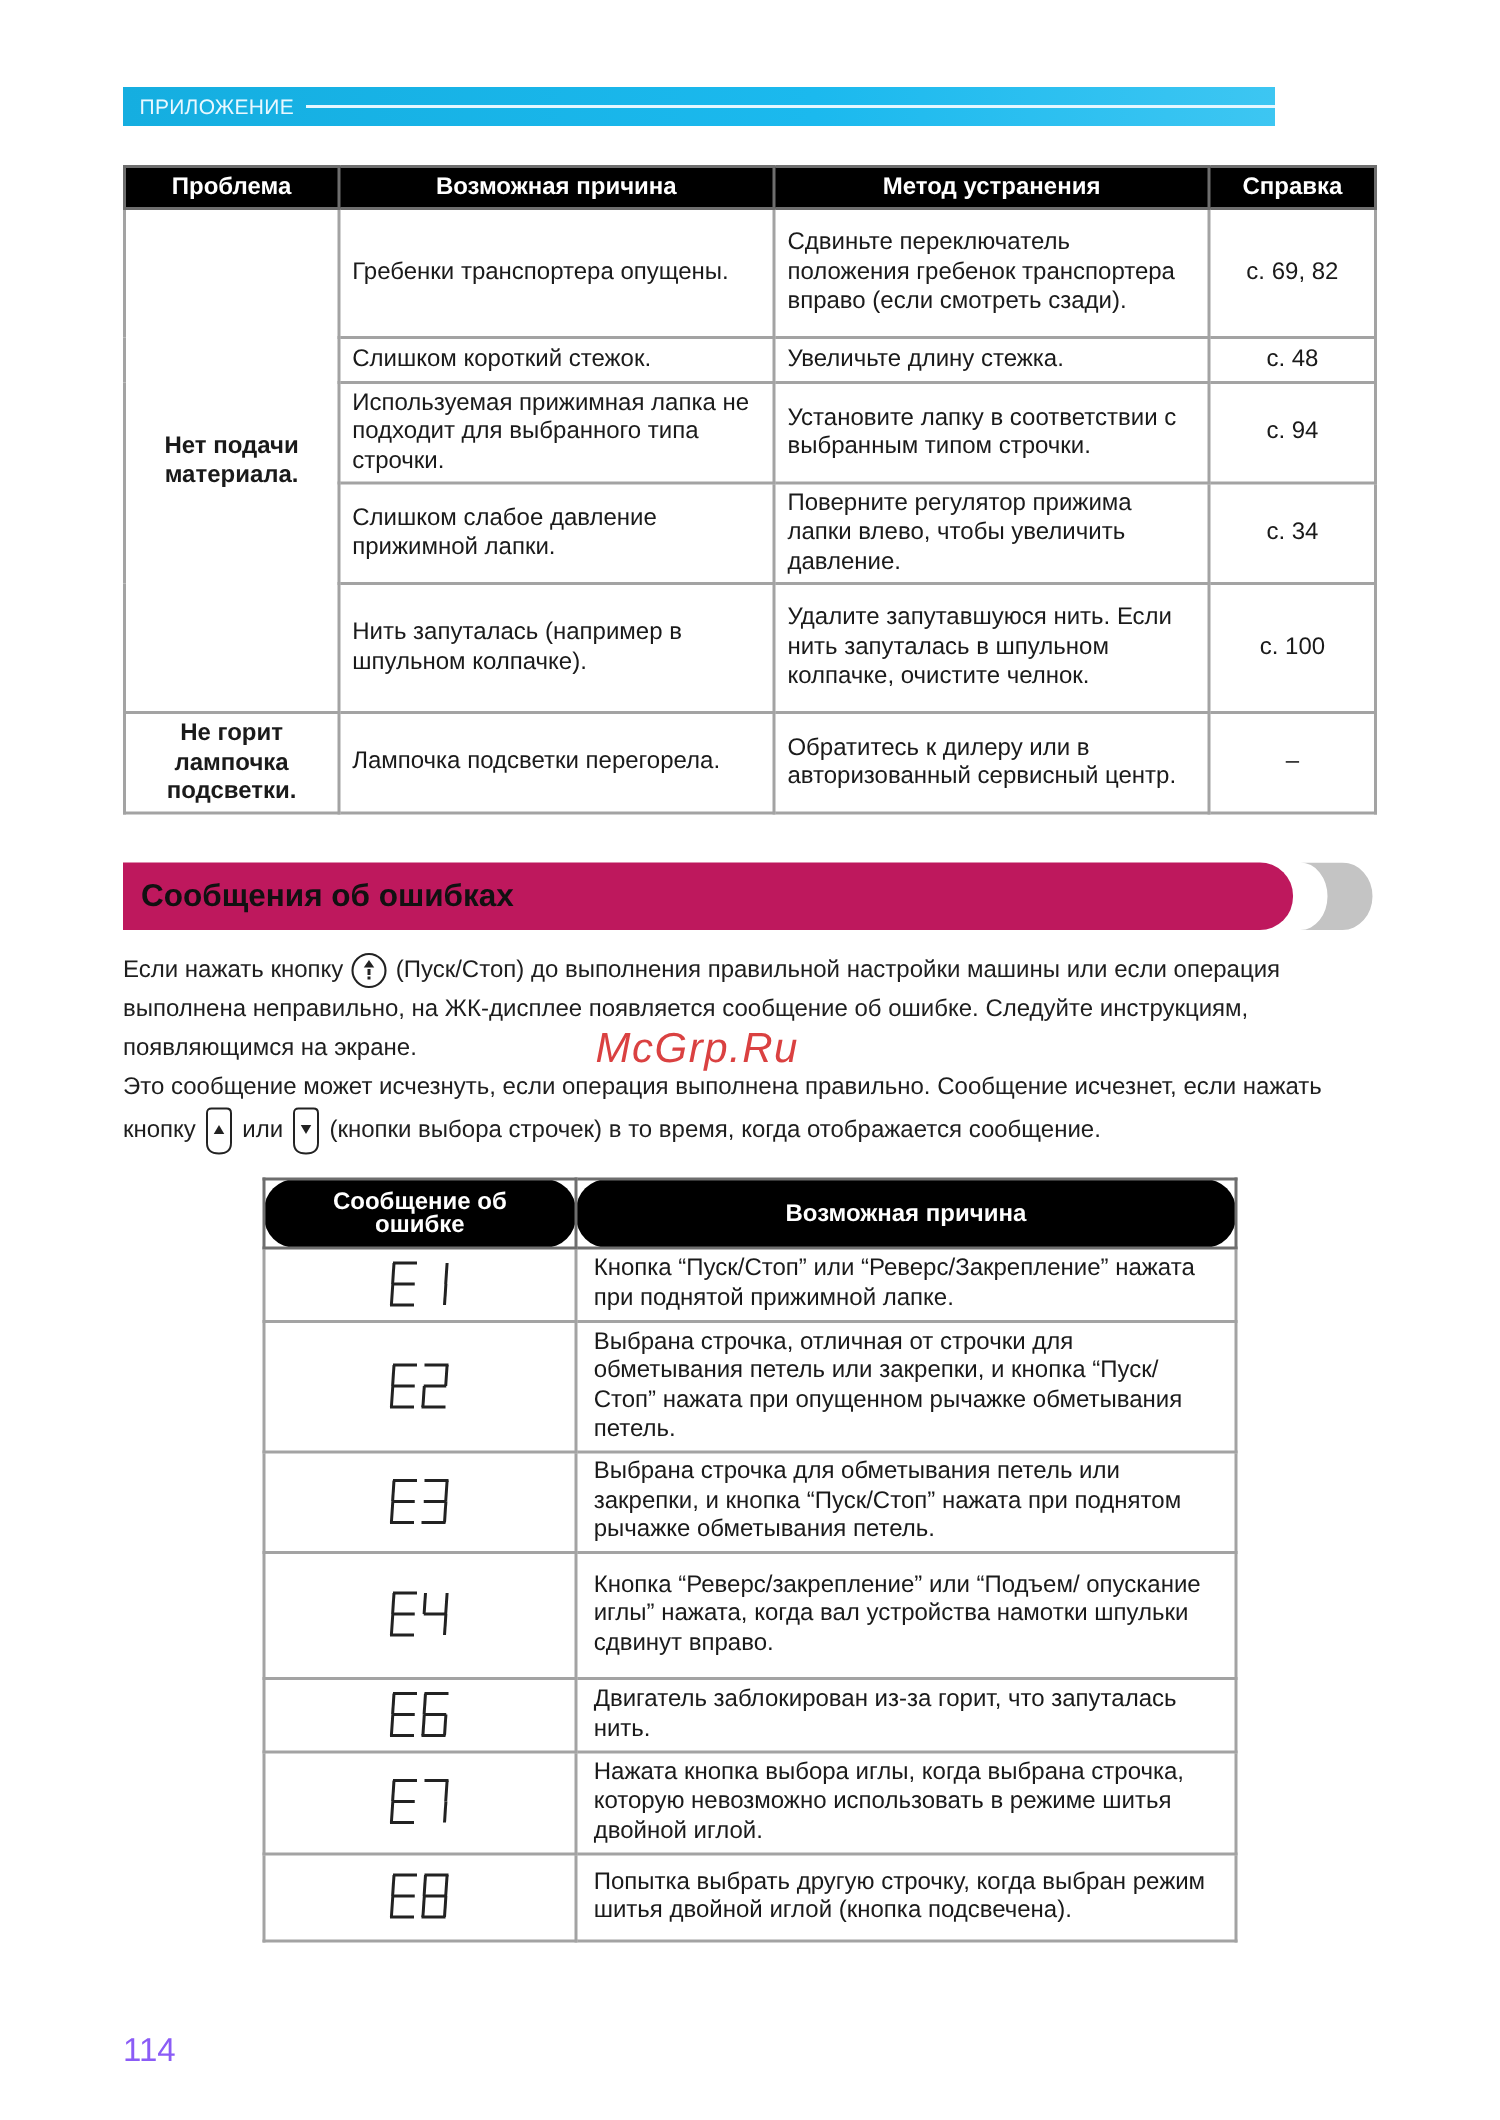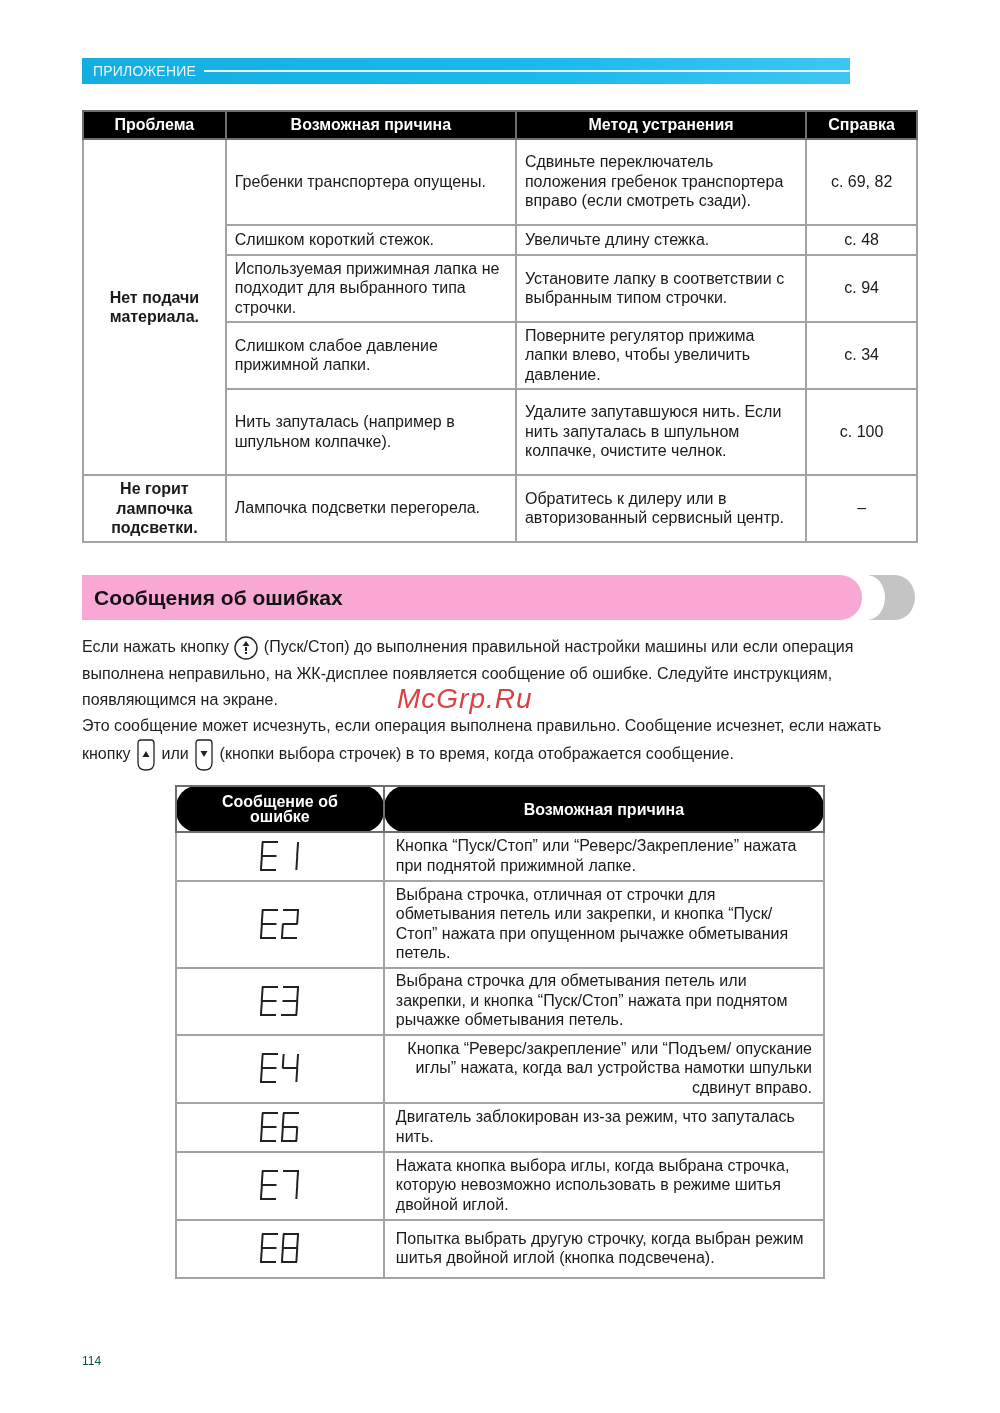--- a/index.html
+++ b/index.html
@@ -28,21 +28,21 @@
     height: 26px; padding: 0; border-color: #6e6e6e;
   }
   .t1 td { font-size: 16px; line-height: 19.5px; vertical-align: middle; padding: 2px 8px 3px 8px; }
   .t1 td.prob { text-align: center; font-weight: bold; padding: 2px 4px; }
   .t1 td.ref { text-align: center; }
   .t1 col.c1 { width: 143px; } .t1 col.c2 { width: 291px; }
   .t1 col.c3 { width: 291px; } .t1 col.c4 { width: 111px; }
 
   .section-head {
     position: absolute; left: 82px; top: 575px; width: 780px; height: 45px;
-    background: #f9a8d4; border-radius: 0 22px 22px 0;
+    background: #be185d; border-radius: 0 22px 22px 0;
     display: flex; align-items: center;
   }
   .section-head .title { font-size: 21px; font-weight: bold; margin-left: 12px; color: #111; }
   .section-cap {
     position: absolute; left: 865px; top: 575px; width: 53px; height: 45px;
   }
 
   .para {
     position: absolute; left: 82px; top: 634px; width: 840px;
     font-size: 16px; line-height: 26px; color: #1e1e1e;
@@ -58,21 +58,21 @@
   .t2 { position: absolute; left: 175px; top: 785px; width: 650px; }
   .t2 col.c1 { width: 208px; } .t2 col.c2 { width: 442px; }
   .t2 th {
     background: #000; color: #fff; font-weight: bold; font-size: 16px;
     line-height: 15px; height: 44px; padding: 0; border-color: #6e6e6e; border-radius: 21px;
   }
   .t2 td { font-size: 16px; line-height: 19.5px; padding: 2px 11px 4px 11px; vertical-align: middle; }
   .t2 td.code { text-align: center; padding: 0; }
   .lcd { display: inline-block; vertical-align: middle; }
 
-  .page-num { position: absolute; left: 82px; top: 1354px; font-size: 12px; color: #14532d; }
+  .page-num { position: absolute; left: 82px; top: 1354px; font-size: 22px; color: #8b5cf6; }
 </style>
 </head>
 <body>
 
 <div class="top-banner">
   <span class="label">ПРИЛОЖЕНИЕ</span>
   <span class="rule"></span>
 </div>
 
 <table class="t1">
@@ -208,21 +208,21 @@
             <line x1="3.6" y1="3" x2="2.8" y2="15" stroke="#222" stroke-width="2" stroke-linecap="square"></line>
             <line x1="3.5" y1="16" x2="16.5" y2="16" stroke="#222" stroke-width="2" stroke-linecap="square"></line>
             <line x1="25" y1="2" x2="39" y2="2" stroke="#222" stroke-width="2" stroke-linecap="square"></line>
             <line x1="39" y1="3" x2="38.2" y2="15" stroke="#222" stroke-width="2" stroke-linecap="square"></line>
             <line x1="24.5" y1="16" x2="37.5" y2="16" stroke="#222" stroke-width="2" stroke-linecap="square"></line>
             <line x1="38.2" y1="17" x2="37.4" y2="29" stroke="#222" stroke-width="2" stroke-linecap="square"></line>
             <line x1="23" y1="30" x2="37" y2="30" stroke="#222" stroke-width="2" stroke-linecap="square"></line>
           </svg></td>
         <td>Выбрана строчка для обметывания петель или закрепки, и кнопка “Пуск/Стоп” нажата при поднятом рычажке обметывания петель.</td>
       </tr>
-      <tr style="height: 68px; text-align: right;">
+      <tr style="height: 84px;">
         <td class="code"><svg class="lcd" width="42" height="34" viewBox="0 0 42 34" aria-label="E4">
             <line x1="4" y1="2" x2="18" y2="2" stroke="#222" stroke-width="2" stroke-linecap="square"></line>
             <line x1="2" y1="30" x2="16" y2="30" stroke="#222" stroke-width="2" stroke-linecap="square"></line>
             <line x1="2.8" y1="17" x2="2" y2="29" stroke="#222" stroke-width="2" stroke-linecap="square"></line>
             <line x1="3.6" y1="3" x2="2.8" y2="15" stroke="#222" stroke-width="2" stroke-linecap="square"></line>
             <line x1="3.5" y1="16" x2="16.5" y2="16" stroke="#222" stroke-width="2" stroke-linecap="square"></line>
             <line x1="24.6" y1="3" x2="23.8" y2="15" stroke="#222" stroke-width="2" stroke-linecap="square"></line>
             <line x1="24.5" y1="16" x2="37.5" y2="16" stroke="#222" stroke-width="2" stroke-linecap="square"></line>
             <line x1="39" y1="3" x2="38.2" y2="15" stroke="#222" stroke-width="2" stroke-linecap="square"></line>
             <line x1="38.2" y1="17" x2="37.4" y2="29" stroke="#222" stroke-width="2" stroke-linecap="square"></line>
@@ -236,21 +236,21 @@
             <line x1="2.8" y1="17" x2="2" y2="29" stroke="#222" stroke-width="2" stroke-linecap="square"></line>
             <line x1="3.6" y1="3" x2="2.8" y2="15" stroke="#222" stroke-width="2" stroke-linecap="square"></line>
             <line x1="3.5" y1="16" x2="16.5" y2="16" stroke="#222" stroke-width="2" stroke-linecap="square"></line>
             <line x1="25" y1="2" x2="39" y2="2" stroke="#222" stroke-width="2" stroke-linecap="square"></line>
             <line x1="24.6" y1="3" x2="23.8" y2="15" stroke="#222" stroke-width="2" stroke-linecap="square"></line>
             <line x1="24.5" y1="16" x2="37.5" y2="16" stroke="#222" stroke-width="2" stroke-linecap="square"></line>
             <line x1="23.8" y1="17" x2="23" y2="29" stroke="#222" stroke-width="2" stroke-linecap="square"></line>
             <line x1="38.2" y1="17" x2="37.4" y2="29" stroke="#222" stroke-width="2" stroke-linecap="square"></line>
             <line x1="23" y1="30" x2="37" y2="30" stroke="#222" stroke-width="2" stroke-linecap="square"></line>
           </svg></td>
-        <td>Двигатель заблокирован из-за режим, что запуталась нить.</td>
+        <td>Двигатель заблокирован из-за горит, что запуталась нить.</td>
       </tr>
       <tr style="height: 68px;">
         <td class="code"><svg class="lcd" width="42" height="34" viewBox="0 0 42 34" aria-label="E7">
             <line x1="4" y1="2" x2="18" y2="2" stroke="#222" stroke-width="2" stroke-linecap="square"></line>
             <line x1="2" y1="30" x2="16" y2="30" stroke="#222" stroke-width="2" stroke-linecap="square"></line>
             <line x1="2.8" y1="17" x2="2" y2="29" stroke="#222" stroke-width="2" stroke-linecap="square"></line>
             <line x1="3.6" y1="3" x2="2.8" y2="15" stroke="#222" stroke-width="2" stroke-linecap="square"></line>
             <line x1="3.5" y1="16" x2="16.5" y2="16" stroke="#222" stroke-width="2" stroke-linecap="square"></line>
             <line x1="25" y1="2" x2="39" y2="2" stroke="#222" stroke-width="2" stroke-linecap="square"></line>
             <line x1="39" y1="3" x2="38.2" y2="15" stroke="#222" stroke-width="2" stroke-linecap="square"></line>

